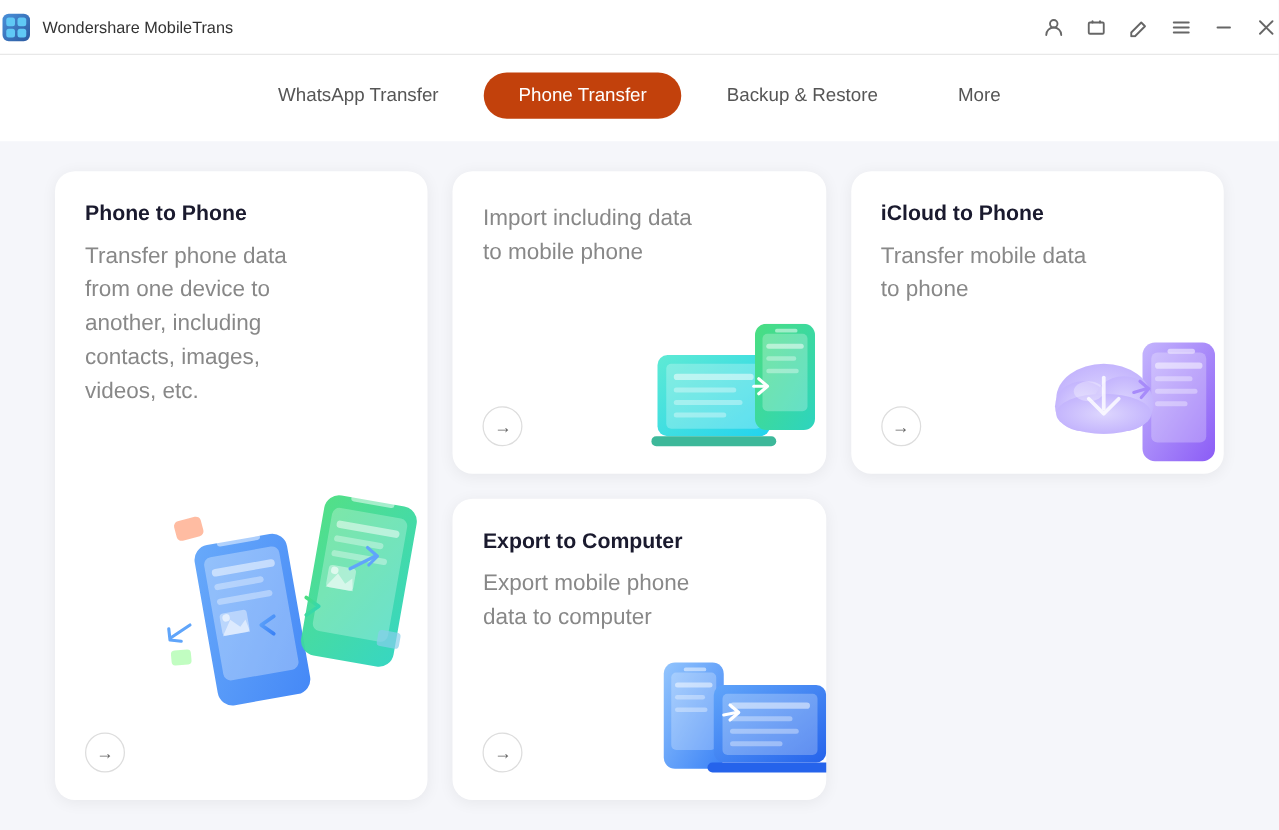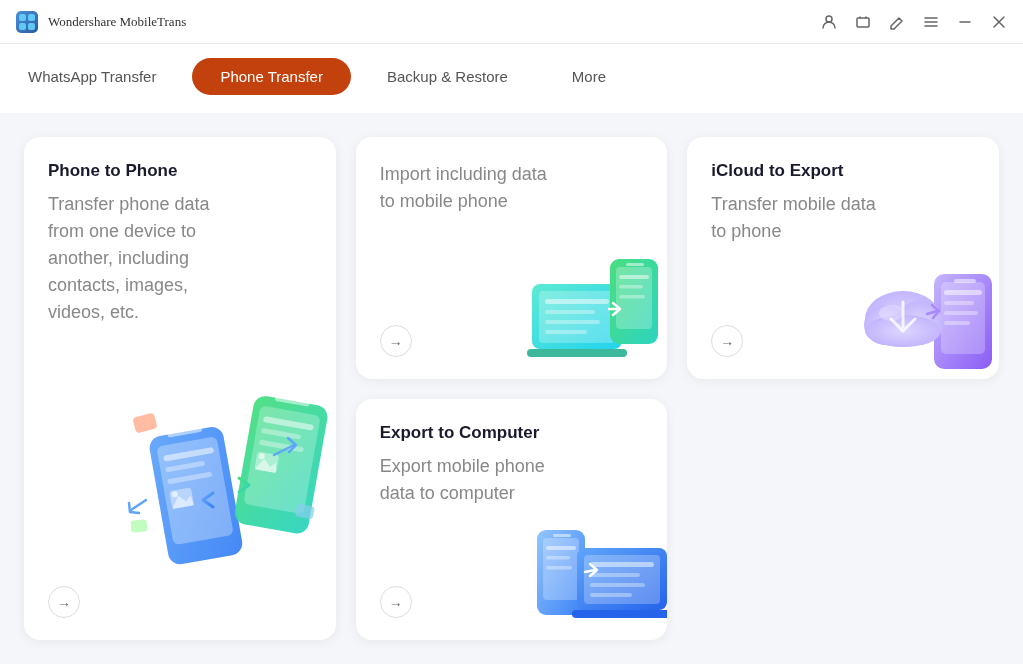--- a/index.html
+++ b/index.html
@@ -12,25 +12,24 @@
       display: flex;
       flex-direction: column;
     }
 
     
     .titlebar {
       display: flex;
       align-items: center;
       justify-content: space-between;
       background: #fff;
-      padding: 0 16px;
+      padding: 0 2px;
       height: 44px;
       border-bottom: 1px solid #e8e8e8;
       flex-shrink: 0;
-      font-family: Liberation Serif, serif;
     }
     .titlebar-left {
       display: flex;
       align-items: center;
       gap: 10px;
     }
     .app-icon {
       width: 22px;
       height: 22px;
       border-radius: 5px;
@@ -58,20 +57,21 @@
       cursor: pointer;
       display: flex;
       align-items: center;
     }
 
     
     .nav-bar {
       background: #fff;
       display: flex;
       align-items: center;
+      justify-content: center;
       padding: 14px 0 18px;
       gap: 8px;
       flex-shrink: 0;
     }
     .nav-tab {
       padding: 10px 28px;
       border-radius: 30px;
       font-size: 15px;
       font-weight: 500;
       cursor: pointer;
@@ -81,21 +81,21 @@
       transition: all 0.2s;
     }
     .nav-tab.active {
       background: #c2410c;
       color: #fff;
     }
 
     
     .main-content {
       flex: 1;
-      padding: 24px 24px;
+      padding: 24px 44px;
       display: grid;
       grid-template-columns: 1fr 1fr 1fr;
       grid-template-rows: 1fr 1fr;
       gap: 20px;
       overflow: hidden;
     }
 
     
     .card {
       background: #fff;
@@ -344,21 +344,21 @@
             <stop offset="0%" stop-color="#4ade80"></stop>
             <stop offset="100%" stop-color="#2dd4bf"></stop>
           </linearGradient>
         </defs>
       </svg>
     </div>
     <div class="arrow-btn">→</div>
   </div>
 
   <div class="card">
-    <div class="card-title">iCloud to Export</div>
+    <div class="card-title">iCloud to Phone</div>
     <div class="card-desc">Transfer mobile data to phone</div>
 
     <div class="icloud-illus illustration">
       <svg width="145" height="115" viewBox="0 0 145 115" fill="none">
 
         <g transform="translate(70, 15)">
           <rect x="5" y="0" width="58" height="95" rx="10" fill="url(#purpleGrad)"></rect>
           <rect x="12" y="8" width="44" height="72" rx="5" fill="rgba(255,255,255,0.25)"></rect>
           <rect x="25" y="5" width="22" height="4" rx="2" fill="rgba(255,255,255,0.5)"></rect>
           <rect x="15" y="16" width="38" height="5" rx="2.5" fill="rgba(255,255,255,0.5)"></rect>

